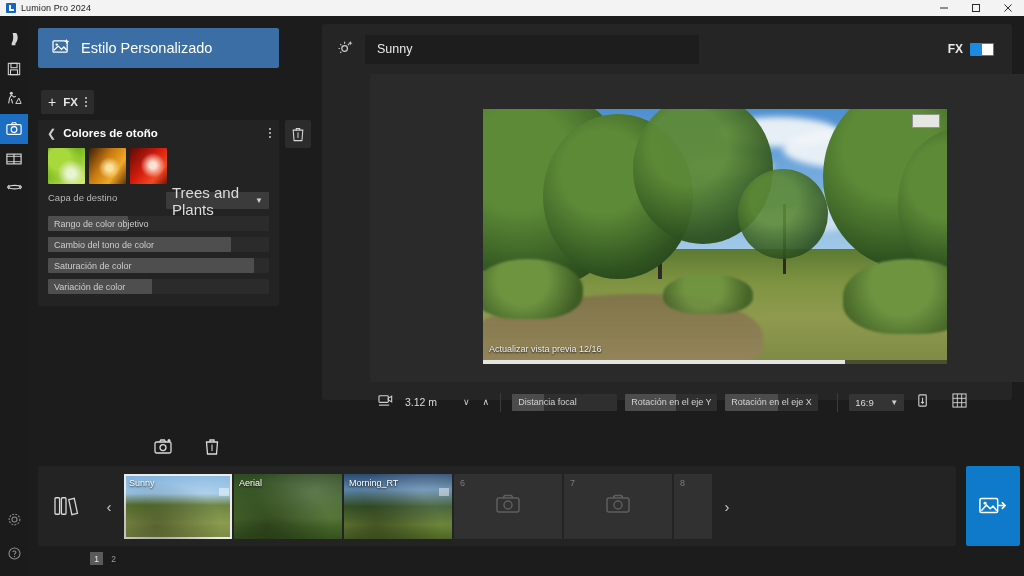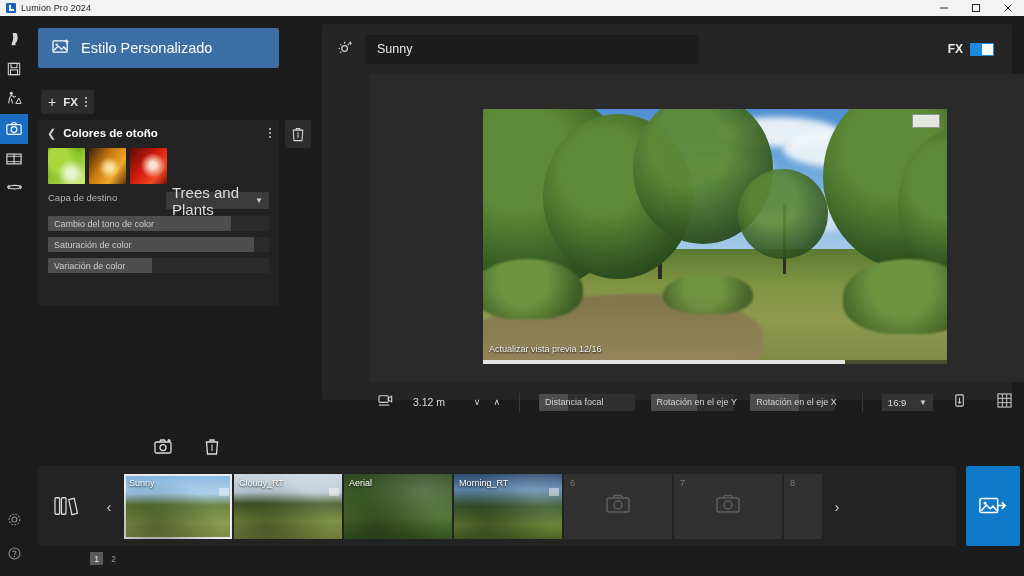--- a/index.html
+++ b/index.html
@@ -206,21 +206,21 @@
 
   .shortcuts { position: absolute; right: 8px; top: 228px; display: flex; flex-direction: column; gap: 3px; align-items: center; }
   .sc {
     width: 20px; height: 13px; background: #2e2e2e; border: 1px solid #4a4a4a; border-radius: 2px;
     display: flex; align-items: center; justify-content: center; font-size: 7px; color: #d2d2d2;
   }
 
   
   .cam-bar {
     position: absolute; left: 0; top: 358px; width: 690px; height: 40px; display: flex;
-    align-items: center; padding-left: 56px; gap: 8px;
+    align-items: center; padding-left: 56px; gap: 0;
   }
   .cam-ico { color: #cfcfcf; margin-right: 12px; }
   .cam-val { font-size: 10.5px; color: #dcdcdc; width: 58px; }
   .stepper { display: flex; gap: 13px; color: #cfcfcf; font-size: 9px; }
   .divider { width: 1px; height: 19px; background: #3a3a3a; margin: 0 11px; }
   .cam-slider { position: relative; height: 17px; background: #2f2f2f; border-radius: 1px; margin-right: 8px; }
   .cam-slider .fill { position: absolute; left: 0; top: 0; height: 17px; background: #4c4c4c; border-radius: 1px; }
   .cam-slider .txt {
     position: absolute; left: 6px; top: 0; height: 17px; display: flex; align-items: center;
     font-size: 9px; color: #d2d2d2; white-space: nowrap;
@@ -420,20 +420,24 @@
       <div class="sw sw3"></div>
     </div>
     <div class="row-target">
       <span class="lbl">Capa de destino</span>
       <div class="dropdown">
         <span class="val">Trees and Plants</span>
         <span class="cv">▼</span>
       </div>
     </div>
     <div class="sliders">
+      <div class="slider">
+        <div class="fill" style="width:36%"></div>
+        <span class="txt">Rango de color objetivo</span>
+      </div>
       <div class="slider">
         <div class="fill" style="width:83%"></div>
         <span class="txt">Cambio del tono de color</span>
       </div>
       <div class="slider">
         <div class="fill" style="width:93%"></div>
         <span class="txt">Saturación de color</span>
       </div>
       <div class="slider">
         <div class="fill" style="width:47%"></div>
@@ -586,25 +590,20 @@
           <path d="M17 5 L23 3.6 L26.5 20 L20.4 21.4 Z" fill="none" stroke="currentColor" stroke-width="1.4"></path>
         </svg>
     </div>
     <div class="film-arrow">‹</div>
     <div class="shots">
       <div class="shot th-sunny sel">
         <div class="th-veil"></div>
         <span class="cap">Sunny</span>
         <span class="corner"></span>
       </div>
-      <div class="shot th-cloudy">
-        <div class="th-veil"></div>
-        <span class="cap">Cloudy_RT</span>
-        <span class="corner"></span>
-      </div>
       <div class="shot th-aerial">
         <div class="th-veil"></div>
         <span class="cap">Aerial</span>
       </div>
       <div class="shot th-morning">
         <div class="th-veil"></div>
         <span class="cap">Morning_RT</span>
         <span class="corner"></span>
       </div>
       <div class="shot shot-empty">

